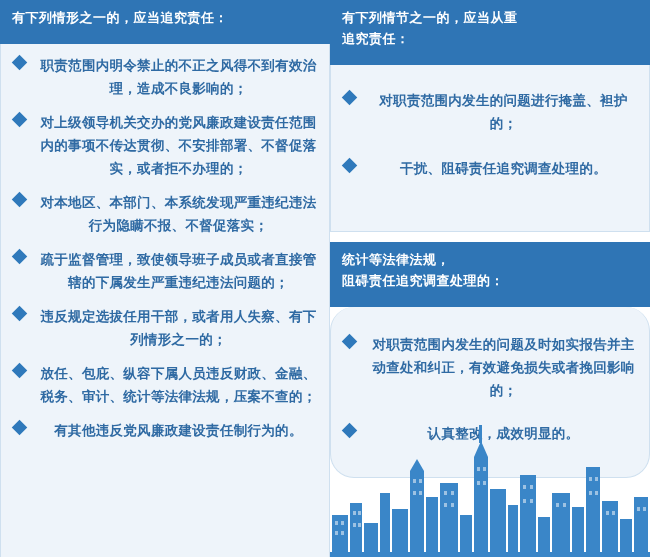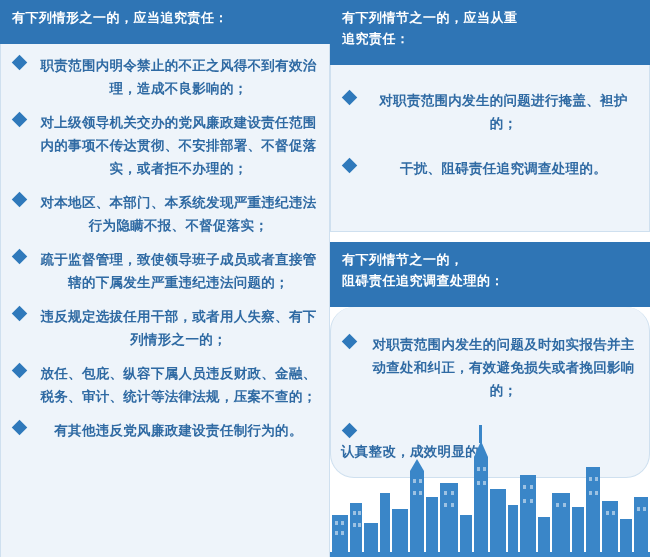--- a/index.html
+++ b/index.html
@@ -215,31 +215,31 @@
           <span class="bullet">
               <i></i>
             </span>
           <span class="item-text">干扰、阻碍责任追究调查处理的。</span>
         </div>
       </div>
     </div>
 
     <div class="panel rpanel-2">
       <div class="panel-header">
-        <span class="hl">有下列情节之一的，</span>
+        <span class="hl">统计等法律法规，</span>
         <span class="hl">阻碍责任追究调查处理的：</span>
       </div>
       <div class="panel-body">
         <div class="item" style="margin-top:16px;">
           <span class="bullet">
               <i></i>
             </span>
           <span class="item-text">对职责范围内发生的问题及时如实报告并主动查处和纠正，有效避免损失或者挽回影响的；</span>
         </div>
-        <div class="item" style="margin-top:20px;flex-direction:column;">
+        <div class="item" style="margin-top:20px;">
           <span class="bullet">
               <i></i>
             </span>
           <span class="item-text">认真整改，成效明显的。</span>
         </div>
       </div>
     </div>
 
   </div>
 

